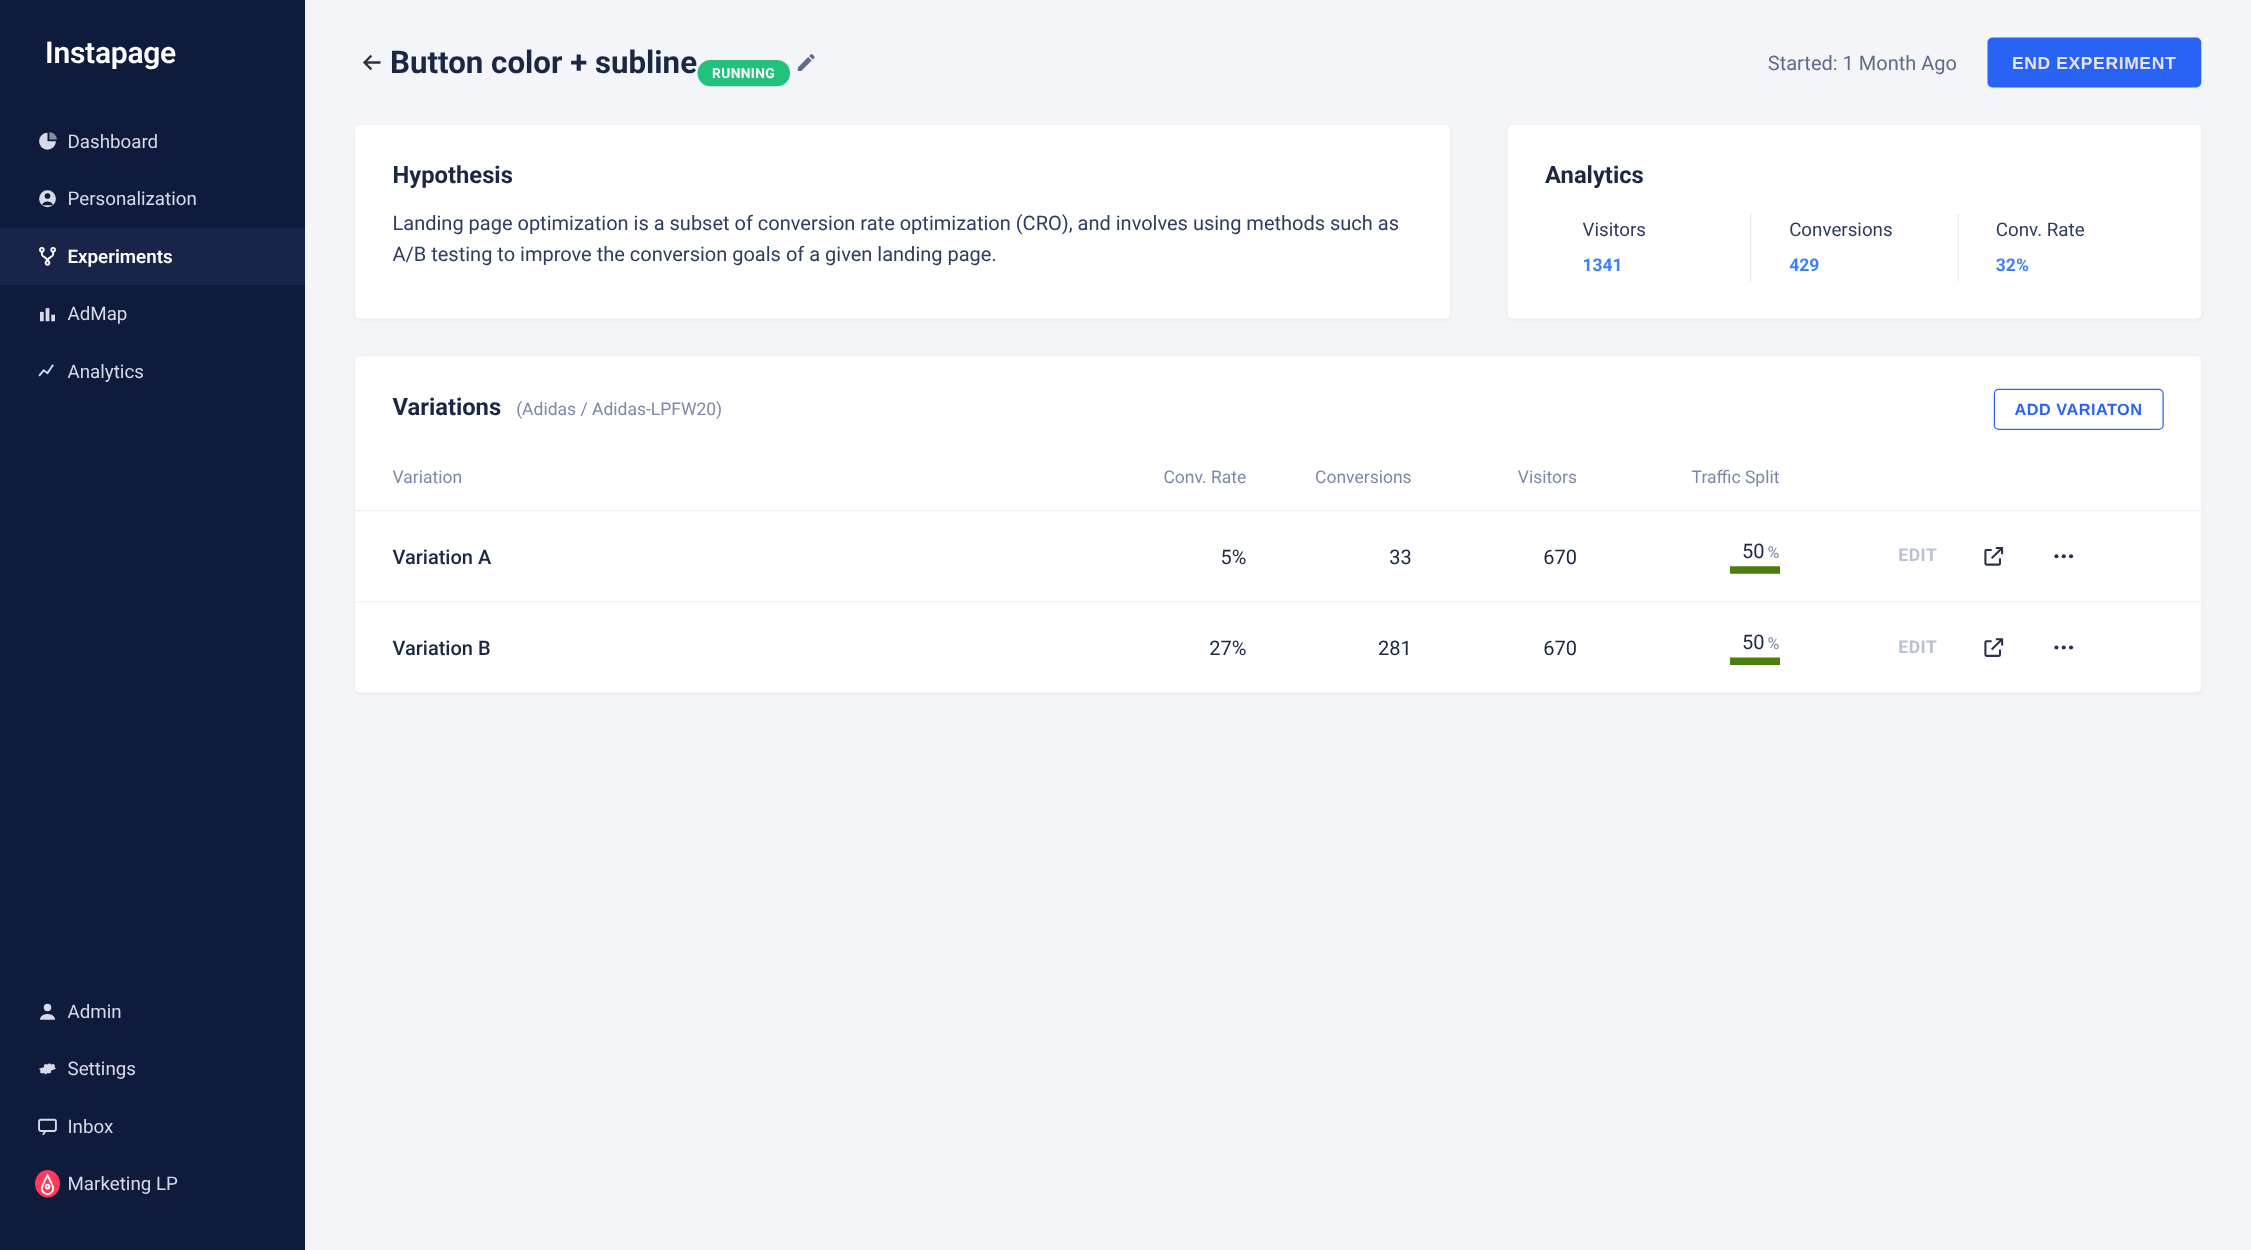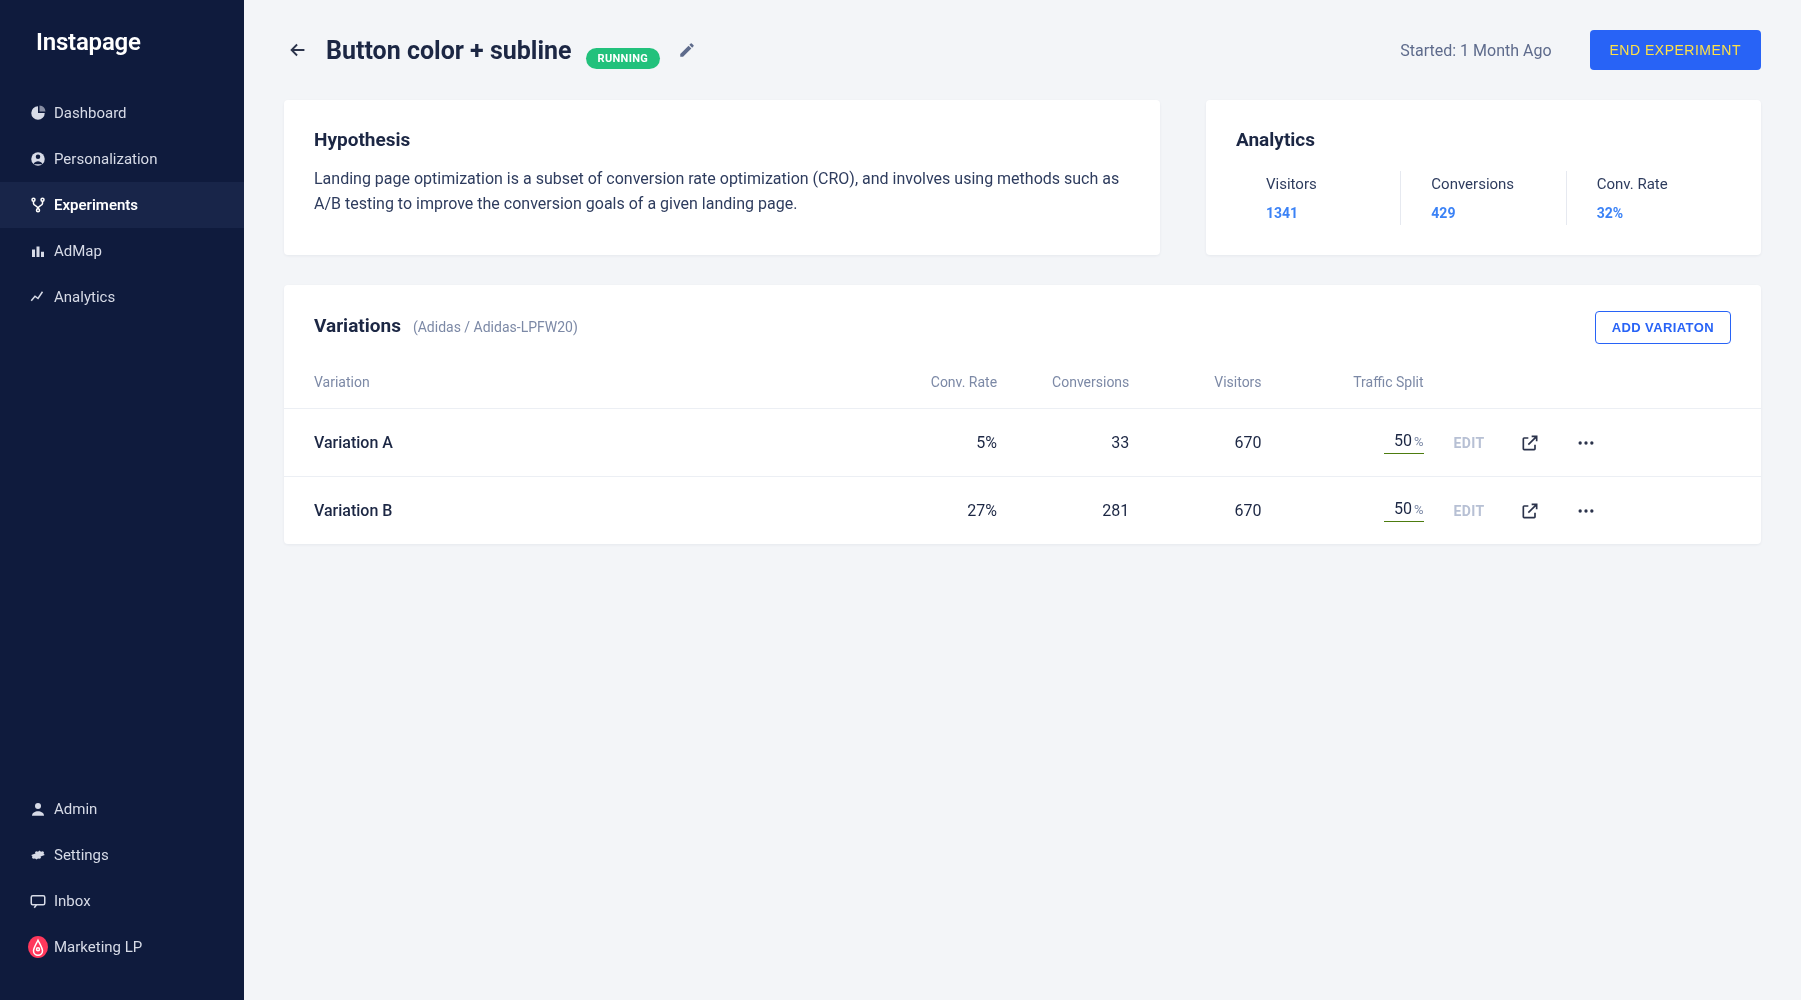--- a/index.html
+++ b/index.html
@@ -71,21 +71,20 @@
 
   
   .main {
     flex: 1;
     padding: 30px 40px 40px 40px;
     overflow: auto;
   }
   .topbar {
     display: flex;
     align-items: center;
-    gap: 14px;
     margin-bottom: 30px;
   }
   .back-btn {
     width: 28px; height: 28px;
     display: inline-flex; align-items: center; justify-content: center;
     cursor: pointer;
     color: #2b334b;
   }
   .page-title {
     font-size: 25px;
@@ -107,24 +106,24 @@
     cursor: pointer;
     color: #5e6b8c;
   }
   .topbar-spacer { flex: 1; }
   .started-text {
     font-size: 16px;
     color: #5e6b8c;
   }
   .end-btn {
     background: #2863f6;
-    color: #fde047;
+    color: #e5e5e5;
     border: none;
     font-size: 14px;
-    font-weight: 400;
+    font-weight: 700;
     letter-spacing: 0.5px;
     padding: 12px 20px;
     border-radius: 4px;
     cursor: pointer;
     margin-left: 24px;
     text-align: right;
   }
 
   .cards-row {
     display: flex;
@@ -226,45 +225,45 @@
     font-size: 16px;
     color: #1c2744;
   }
   .var-table tbody tr:last-child td { border-bottom: none; }
   .var-table tbody td:first-child { padding-left: 30px; font-weight: 500; }
   .var-table tbody td.num { text-align: right; }
   .var-table tbody td.split { text-align: right; padding-right: 20px; }
   .split-input {
     display: inline-flex;
     align-items: baseline;
-    border-bottom: 1px solid #4d7c0f;
+    border-bottom: 6px solid #4d7c0f;
     padding: 0 0 3px 0;
     min-width: 40px;
-    justify-content: flex-end;
+    justify-content: space-between;
   }
   .split-input input {
     border: none;
     width: 28px;
     text-align: right;
     font-size: 16px;
     color: #1c2744;
     font-family: inherit;
     outline: none;
     padding: 0;
     background: transparent;
   }
   .split-input .pct {
     font-size: 13px;
     color: #7c89a6;
     margin-left: 2px;
   }
   .row-actions {
     display: flex;
     align-items: center;
-    justify-content: flex-start;
+    justify-content: center;
     gap: 34px;
     padding-right: 24px;
   }
   .edit-link {
     font-size: 14px;
     font-weight: 700;
     letter-spacing: 0.4px;
     color: #b7c0d4;
     cursor: pointer;
   }

